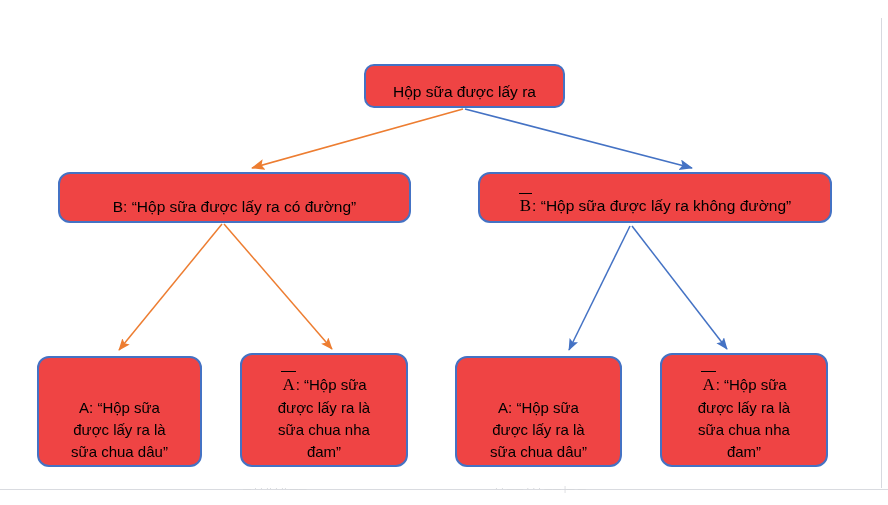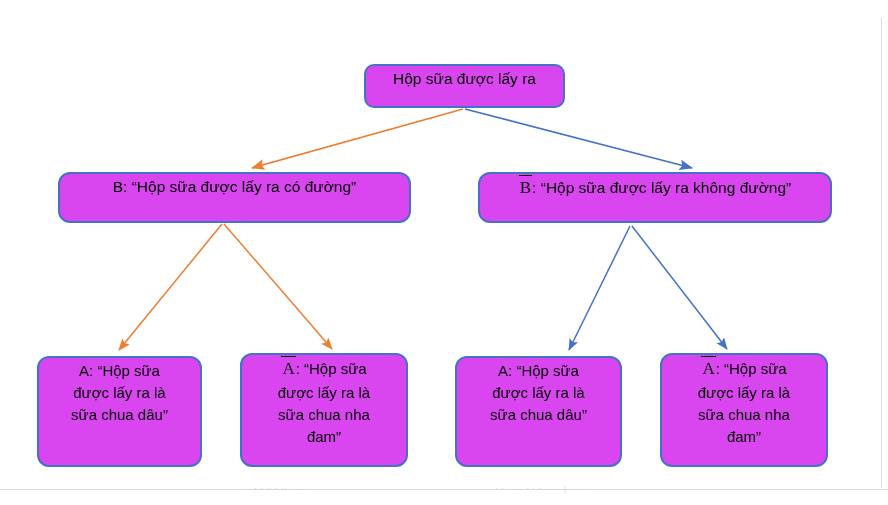--- a/index.html
+++ b/index.html
@@ -59,23 +59,23 @@
     top: 0;
     width: 888px;
     height: 505px;
   }
 
   .node {
     position: absolute;
     box-sizing: border-box;
     border: 2px solid #4472C4;
     border-radius: 12px;
-    background: #d946ef;
+    background: #ef4444;
     display: flex;
-    align-items: flex-start;
+    align-items: flex-end;
     justify-content: center;
     text-align: center;
     color: #000000;
     font-size: 15px;
     line-height: 1.46;
     padding: 2px 8px;
   }
   .node .txt { display: block; width: 100%; }
   .node .line { display: block; }
 

